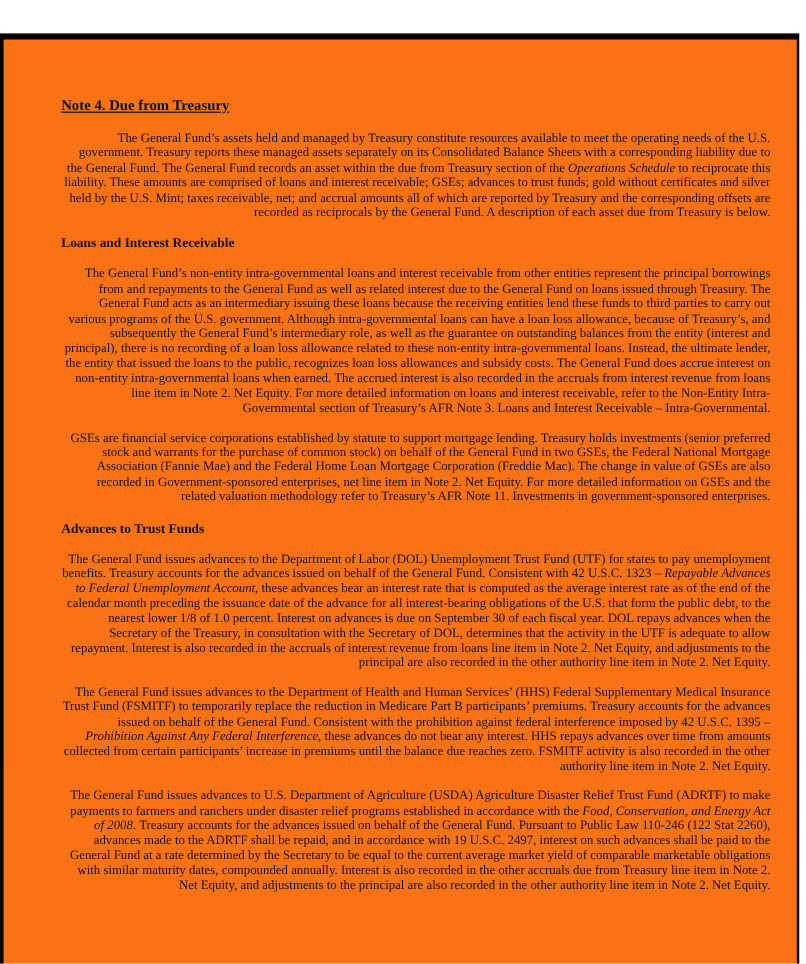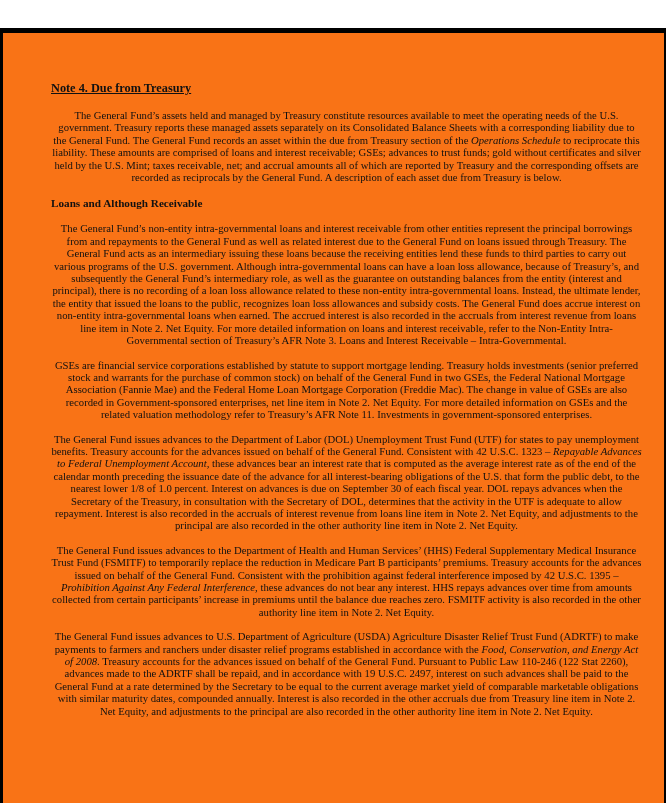--- a/index.html
+++ b/index.html
@@ -40,42 +40,43 @@
     font-size: 11.2px;
     font-weight: bold;
     margin: 14px 0 11px 0;
     line-height: 13px;
   }
   .doc-paragraph {
     font-size: 10.7px;
     line-height: 12.4px;
     margin: 12px 0;
     max-width: 591px;
-    text-align: center;
+    text-align: right;
   }
   .doc-paragraph .run-italic {
     font-style: italic;
   }
 </style>
 </head>
 <body>
 
 <div class="page-frame">
 
   <h1 class="note-title">Note 4. Due from Treasury</h1>
 
   <p class="doc-paragraph"><span>The General Fund’s assets held and managed by Treasury constitute resources available to meet the operating needs of the U.S. government. Treasury reports these managed assets separately on its Consolidated Balance Sheets with a corresponding liability due to the General Fund. The General Fund records an asset within the due from Treasury section of the </span><span class="run-italic">Operations Schedule</span><span> to reciprocate this liability. These amounts are comprised of loans and interest receivable; GSEs; advances to trust funds; gold without certificates and silver held by the U.S. Mint; taxes receivable, net; and accrual amounts all of which are reported by Treasury and the corresponding offsets are recorded as reciprocals by the General Fund. A description of each asset due from Treasury is below.</span></p>
 
-  <h2 class="doc-heading">Loans and Although Receivable</h2>
+  <h2 class="doc-heading">Loans and Interest Receivable</h2>
 
   <p class="doc-paragraph"><span>The General Fund’s non-entity intra-governmental loans and interest receivable from other entities represent the principal borrowings from and repayments to the General Fund as well as related interest due to the General Fund on loans issued through Treasury. The General Fund acts as an intermediary issuing these loans because the receiving entities lend these funds to third parties to carry out various programs of the U.S. government. Although intra-governmental loans can have a loan loss allowance, because of Treasury’s, and subsequently the General Fund’s intermediary role, as well as the guarantee on outstanding balances from the entity (interest and principal), there is no recording of a loan loss allowance related to these non-entity intra-governmental loans. Instead, the ultimate lender, the entity that issued the loans to the public, recognizes loan loss allowances and subsidy costs. The General Fund does accrue interest on non-entity intra-governmental loans when earned. The accrued interest is also recorded in the accruals from interest revenue from loans line item in Note 2. Net Equity. For more detailed information on loans and interest receivable, refer to the Non-Entity Intra-Governmental section of Treasury’s AFR Note 3. Loans and Interest Receivable – Intra-Governmental.</span></p>
 
 
   <p class="doc-paragraph"><span>GSEs are financial service corporations established by statute to support mortgage lending. Treasury holds investments (senior preferred stock and warrants for the purchase of common stock) on behalf of the General Fund in two GSEs, the Federal National Mortgage Association (Fannie Mae) and the Federal Home Loan Mortgage Corporation (Freddie Mac). The change in value of GSEs are also recorded in Government-sponsored enterprises, net line item in Note 2. Net Equity. For more detailed information on GSEs and the related valuation methodology refer to Treasury’s AFR Note 11. Investments in government-sponsored enterprises.</span></p>
 
+  <h2 class="doc-heading">Advances to Trust Funds</h2>
 
   <p class="doc-paragraph"><span>The General Fund issues advances to the Department of Labor (DOL) Unemployment Trust Fund (UTF) for states to pay unemployment benefits. Treasury accounts for the advances issued on behalf of the General Fund. Consistent with 42 U.S.C. 1323 – </span><span class="run-italic">Repayable Advances to Federal Unemployment Account,</span><span> these advances bear an interest rate that is computed as the average interest rate as of the end of the calendar month preceding the issuance date of the advance for all interest-bearing obligations of the U.S. that form the public debt, to the nearest lower 1/8 of 1.0 percent. Interest on advances is due on September 30 of each fiscal year. DOL repays advances when the Secretary of the Treasury, in consultation with the Secretary of DOL, determines that the activity in the UTF is adequate to allow repayment. Interest is also recorded in the accruals of interest revenue from loans line item in Note 2. Net Equity, and adjustments to the principal are also recorded in the other authority line item in Note 2. Net Equity.</span></p>
 
   <p class="doc-paragraph"><span>The General Fund issues advances to the Department of Health and Human Services’ (HHS) Federal Supplementary Medical Insurance Trust Fund (FSMITF) to temporarily replace the reduction in Medicare Part B participants’ premiums. Treasury accounts for the advances issued on behalf of the General Fund. Consistent with the prohibition against federal interference imposed by 42 U.S.C. 1395 – </span><span class="run-italic">Prohibition Against Any Federal Interference,</span><span> these advances do not bear any interest. HHS repays advances over time from amounts collected from certain participants’ increase in premiums until the balance due reaches zero. FSMITF activity is also recorded in the other authority line item in Note 2. Net Equity.</span></p>
 
   <p class="doc-paragraph"><span>The General Fund issues advances to U.S. Department of Agriculture (USDA) Agriculture Disaster Relief Trust Fund (ADRTF) to make payments to farmers and ranchers under disaster relief programs established in accordance with the </span><span class="run-italic">Food, Conservation, and Energy Act of 2008</span><span>. Treasury accounts for the advances issued on behalf of the General Fund. Pursuant to Public Law 110-246 (122 Stat 2260), advances made to the ADRTF shall be repaid, and in accordance with 19 U.S.C. 2497, interest on such advances shall be paid to the General Fund at a rate determined by the Secretary to be equal to the current average market yield of comparable marketable obligations with similar maturity dates, compounded annually. Interest is also recorded in the other accruals due from Treasury line item in Note 2. Net Equity, and adjustments to the principal are also recorded in the other authority line item in Note 2. Net Equity.</span></p>
 
 </div>
 
 </body></html>

